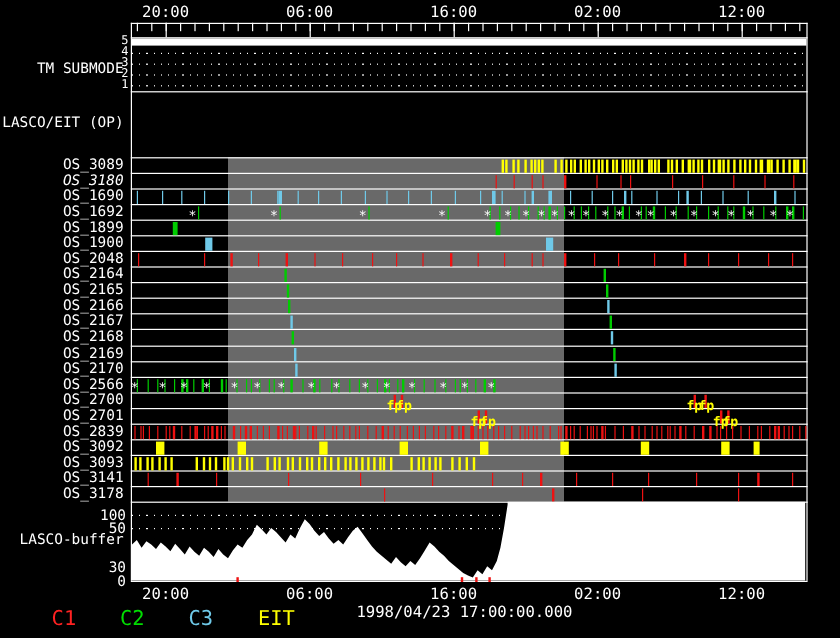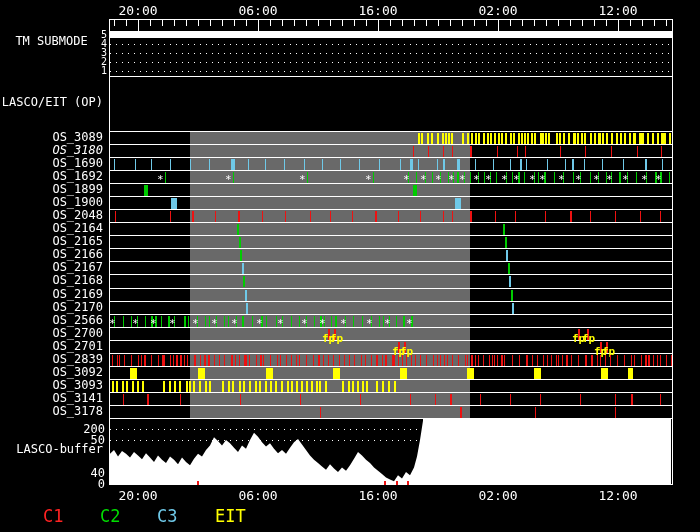--- a/index.html
+++ b/index.html
@@ -16,21 +16,21 @@
   .fptxt{position:absolute;font-size:11px;line-height:11px;color:#ffff00;font-weight:bold;}
   .digit{position:absolute;left:95;width:12px;text-align:right;font-size:10px;line-height:10px;}
   .ytick{position:absolute;left:60px;width:45px;text-align:right;font-size:12px;line-height:12px;}
   .legenditem{position:absolute;font-size:17px;line-height:14px;}
   .timestamp{position:absolute;font-size:13px;line-height:14px;}
 </style>
 </head>
 <body>
 
 <div class="screen">
-  <div class="gutter" style="top:35px;text-align:center;">TM SUBMODE</div>
+  <div class="gutter" style="top:51px;">TM SUBMODE</div>
   <div class="gutter" style="top:96px;">LASCO/EIT (OP)</div>
   <div class="gutter" style="top:443px;">LASCO-buffer</div>
   <div id="plot">
       <div class="tlabel" style="left: 138px; top: 4px;">20:00</div>
       <div class="tlabel" style="left: 138px; top: 489px;">20:00</div>
       <div class="tlabel" style="left: 258px; top: 4px;">06:00</div>
       <div class="tlabel" style="left: 258px; top: 489px;">06:00</div>
       <div class="tlabel" style="left: 378px; top: 4px;">16:00</div>
       <div class="tlabel" style="left: 378px; top: 489px;">16:00</div>
       <div class="tlabel" style="left: 498px; top: 4px;">02:00</div>
@@ -628,31 +628,32 @@
       <div class="tick" style="left: 631px; top: 394px; width: 2px; height: 11px; background: rgb(238, 17, 17);"></div>
       <div class="tick" style="left: 660px; top: 394px; width: 1px; height: 11px; background: rgb(238, 17, 17);"></div>
       <div class="rowlabel" style="top: 405px;">OS_3178</div>
       <div class="tick" style="left: 320px; top: 407px; width: 1px; height: 11px; background: rgb(238, 17, 17);"></div>
       <div class="tick" style="left: 460px; top: 407px; width: 2px; height: 11px; background: rgb(238, 17, 17);"></div>
       <div class="tick" style="left: 535px; top: 407px; width: 1px; height: 11px; background: rgb(238, 17, 17);"></div>
       <div class="tick" style="left: 615px; top: 407px; width: 1px; height: 11px; background: rgb(238, 17, 17);"></div>
       <div class="hline" style="left: 109px; top: 484px; width: 564px;"></div>
       <div class="dotline" style="left: 110px; top: 429px; width: 562px;"></div>
       <div class="dotline" style="left: 110px; top: 440px; width: 562px;"></div>
-      <div class="ytick" style="top: 423px;">200</div>
+      <div class="ytick" style="top: 423px;">100</div>
       <div class="ytick" style="top: 434px;">50</div>
-      <div class="ytick" style="top: 467px;">40</div>
+      <div class="ytick" style="top: 467px;">30</div>
       <div class="ytick" style="top: 478px;">0</div>
       <svg width="562" height="66" style="position: absolute; left: 110px; top: 418px;">
         <polygon points="0,66 0.0,35.8 4.0,31.9 8.0,38.5 12.0,33.0 16.0,35.8 20.0,39.6 24.0,34.1 28.0,37.4 32.0,41.3 36.0,35.2 40.0,39.6 44.0,44.0 48.0,37.4 52.0,41.8 56.0,45.1 60.0,38.5 64.0,41.8 68.0,46.2 72.0,39.6 76.0,44.0 80.0,47.3 84.0,40.7 88.0,35.8 92.0,38.5 96.0,31.9 100.0,27.5 104.0,19.2 108.0,23.1 112.0,27.5 116.0,22.0 120.0,25.3 124.0,29.7 128.0,34.1 132.0,27.5 136.0,30.8 140.0,22.0 144.0,14.8 148.0,18.7 152.0,24.2 156.0,28.6 160.0,25.3 164.0,30.8 168.0,35.2 172.0,31.9 176.0,35.8 180.0,29.7 184.0,24.2 188.0,20.9 192.0,26.4 196.0,31.9 200.0,37.4 204.0,41.8 208.0,45.1 212.0,48.4 216.0,51.7 220.0,46.2 224.0,50.6 228.0,53.9 232.0,49.5 236.0,52.8 240.0,47.3 244.0,40.7 248.0,34.1 252.0,37.4 256.0,41.8 260.0,45.1 264.0,49.5 268.0,52.8 272.0,56.1 276.0,59.4 280.0,61.6 284.0,63.3 288.0,57.2 292.0,60.5 296.0,53.9 300.0,57.2 304.0,49.5 307.0,38.5 310.0,22.0 313.0,2.7 313,0 561,0 561,66" fill="#fff"></polygon>
       </svg>
       <div class="tick" style="left: 197px; top: 481px; width: 2px; height: 4px; background: rgb(238, 17, 17);"></div>
       <div class="tick" style="left: 384px; top: 481px; width: 2px; height: 4px; background: rgb(238, 17, 17);"></div>
       <div class="tick" style="left: 396px; top: 481px; width: 2px; height: 4px; background: rgb(238, 17, 17);"></div>
       <div class="tick" style="left: 407px; top: 481px; width: 2px; height: 4px; background: rgb(238, 17, 17);"></div>
     </div>
+  <div class="timestamp" style="left:297px;top:504px;">1998/04/23 17:00:00.000</div>
   <div id="legend">
       <span class="legenditem" style="left: 43px; top: 509px; color: rgb(255, 34, 34);">C1</span>
       <span class="legenditem" style="left: 100px; top: 509px; color: rgb(0, 221, 0);">C2</span>
       <span class="legenditem" style="left: 157px; top: 509px; color: rgb(111, 201, 232);">C3</span>
       <span class="legenditem" style="left: 215px; top: 509px; color: rgb(255, 255, 0);">EIT</span>
     </div>
 </div>
 
 </body></html>

